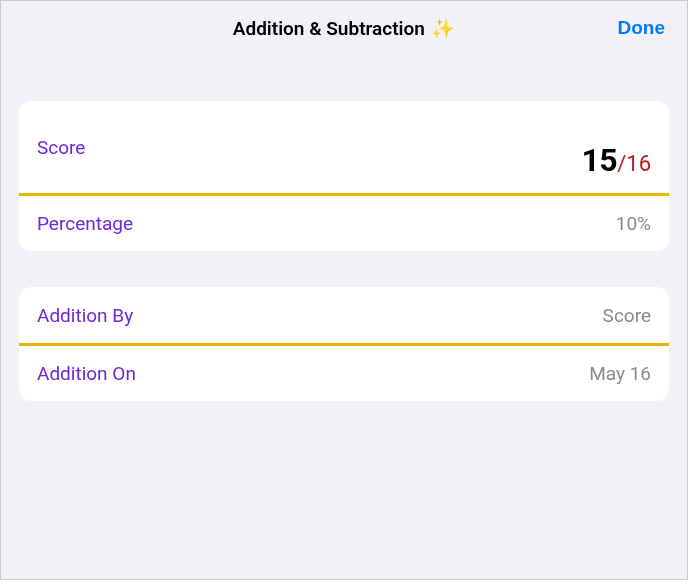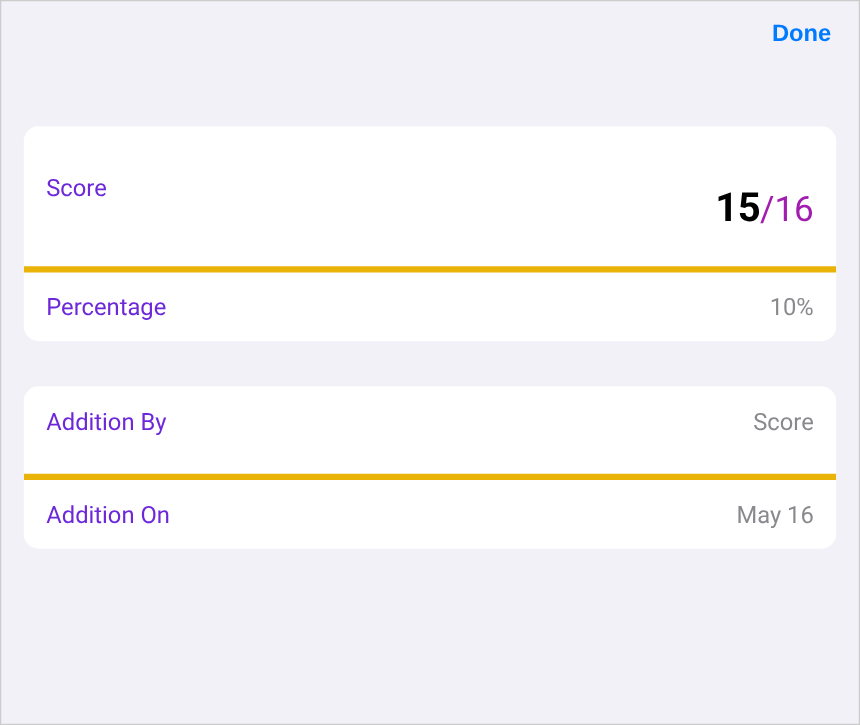--- a/index.html
+++ b/index.html
@@ -54,22 +54,21 @@
       margin-bottom: 36px;
     }
     .row {
       display: flex;
       align-items: center;
       justify-content: space-between;
       padding: 16px 18px;
       min-height: 56px;
     }
     .row + .row {
-      border-top: 5px solid #eab308;
-      margin-top: 14px;
+      border-top: 3px solid #eab308;
     }
     .row-label {
       font-size: 19px;
       color: #6d28d9;
       font-weight: 400;
     }
     .row-value {
       font-size: 19px;
       color: #8a8a8e;
     }
@@ -78,33 +77,37 @@
       align-items: baseline;
       text-align: center;
     }
     .score-num {
       font-size: 32px;
       font-weight: 700;
       color: #000;
       letter-spacing: -0.5px;
     }
     .score-total {
-      font-size: 28px;
-      color: #a21caf;
+      font-size: 22px;
+      color: #b91c1c;
       font-weight: 400;
       margin-top: 36px;
     }
     .score-row {
       padding: 14px 18px;
     }
   </style>
 </head>
 <body>
 
 <div class="header">
+  <div class="title">
+    <span>Addition &amp; Subtraction</span>
+    <span class="sparkle">✨</span>
+  </div>
   <button class="done-btn">Done</button>
 </div>
 
 <div class="content">
 
   <div class="card">
     <div class="row score-row">
       <span class="row-label">Score</span>
       <span class="score-value">
         <span class="score-num">15</span>

